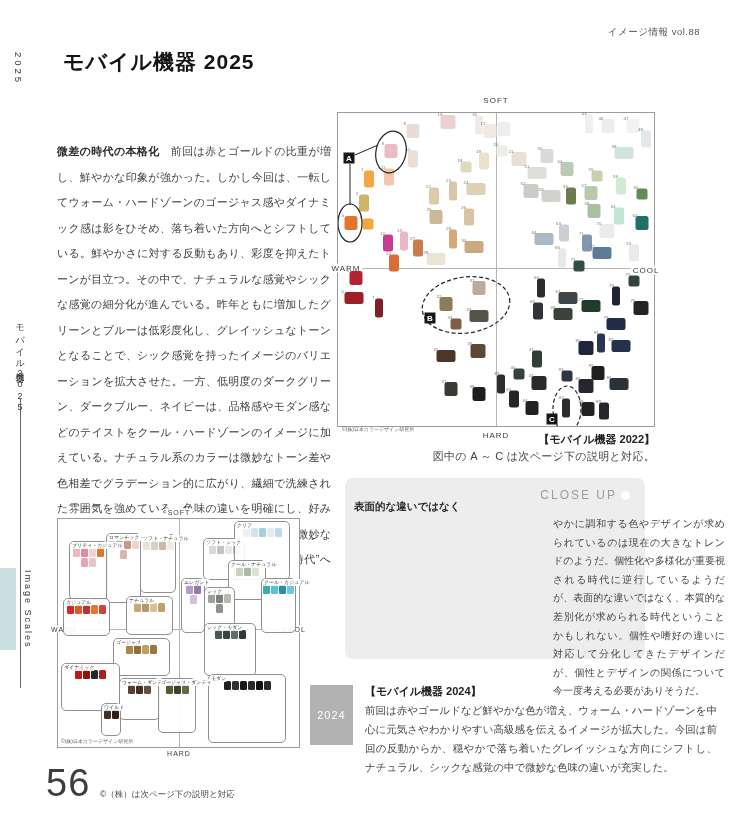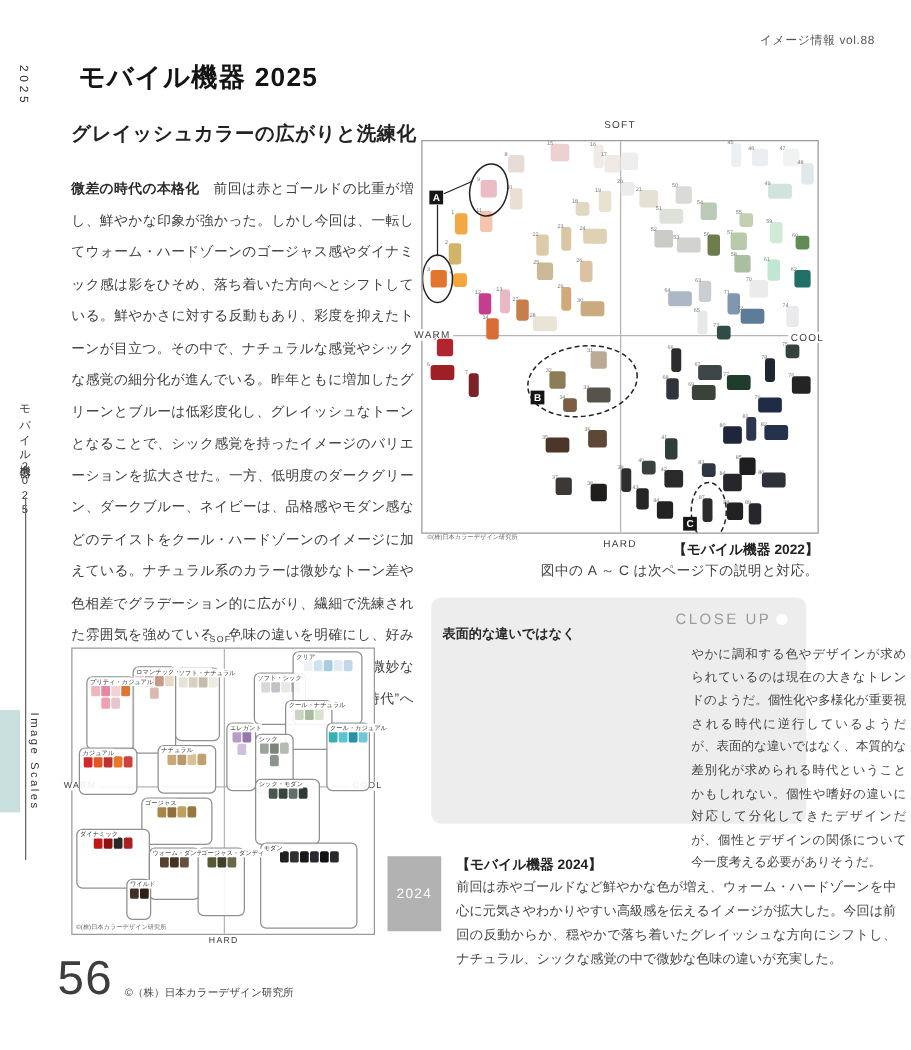--- a/index.html
+++ b/index.html
@@ -55,21 +55,20 @@
 <div class="abs hdr" style="right:29px;top:26px;">イメージ情報 vol.88</div>
 
 <div class="abs v-text" style="left:13px;top:52px;">2025</div>
 <div class="abs v-text v-upright" style="left:13px;top:318px;">モバイル機器2025</div>
 <div class="abs side-rule" style="left:20px;top:398px;height:290px;"></div>
 <div class="abs teal-box" style="left:0;top:568px;width:16px;height:82px;"></div>
 <div class="abs v-text" style="left:23px;top:570px;letter-spacing:2px;font-size:9px;">Image Scales</div>
 
 <div class="abs title" style="left:63px;top:48px;">モバイル機器  2025</div>
 <div class="abs" style="left:57px;top:99px;">
-  <div class="subtitle">グレイッシュカラーの広がりと洗練化</div>
 </div>
 <div class="abs bodytext" style="left:57px;top:139px;"><b>微差の時代の本格化</b><span>　前回は赤とゴールドの比重が増し、鮮やかな印象が強かった。しかし今回は、一転してウォーム・ハードゾーンのゴージャス感やダイナミック感は影をひそめ、落ち着いた方向へとシフトしている。鮮やかさに対する反動もあり、彩度を抑えたトーンが目立つ。その中で、ナチュラルな感覚やシックな感覚の細分化が進んでいる。昨年ともに増加したグリーンとブルーは低彩度化し、グレイッシュなトーンとなることで、シック感覚を持ったイメージのバリエーションを拡大させた。一方、低明度のダークグリーン、ダークブルー、ネイビーは、品格感やモダン感などのテイストをクール・ハードゾーンのイメージに加えている。ナチュラル系のカラーは微妙なトーン差や色相差でグラデーション的に広がり、繊細で洗練された雰囲気を強めている。色味の違いを明確にし、好みの違いに対応してきたモバイル分野だが、今や微妙な色味によるニュアンスの違いを楽しむ“微差の時代”へと本格的に突入したようだ。</span></div>
 
 <div class="abs chart" id="chart25" style="left:337px;top:112px;width:316px;height:313px;">
   <div class="xline" style="top:155px;"></div>
   <div class="yline" style="left:158px;"></div>
   <div class="axis" style="left:158px;top:-13px;">SOFT</div>
   <div class="axis" style="left:158px;top:322px;">HARD</div>
   <div class="axis" style="left:8px;top:155px;">WARM</div>
   <div class="axis" style="left:308px;top:157px;">COOL</div>
@@ -534,13 +533,13 @@
         <span style="background: rgb(42, 42, 46);"></span>
       </div>
     </div>
   </div>
 
 <div class="abs box2024" style="left:310px;top:685px;width:43px;height:60px;">2024</div>
 <div class="abs h2024" style="left:365px;top:684px;">【モバイル機器 2024】</div>
 <div class="abs t2024" style="left:365px;top:701px;">前回は赤やゴールドなど鮮やかな色が増え、ウォーム・ハードゾーンを中心に元気さやわかりやすい高級感を伝えるイメージが拡大した。今回は前回の反動からか、穏やかで落ち着いたグレイッシュな方向にシフトし、ナチュラル、シックな感覚の中で微妙な色味の違いが充実した。</div>
 
 <div class="abs pagenum" style="left:46px;top:762px;">56</div>
-<div class="abs" style="left:100px;top:789px;font-size:8.5px;color:#444;">©（株）日本カラーデザイン研究所</div>
+<div class="abs" style="left:100px;top:789px;font-size:8.5px;color:#444;">©（株）は次ページ下の説明と対応</div>
 
 </body></html>

